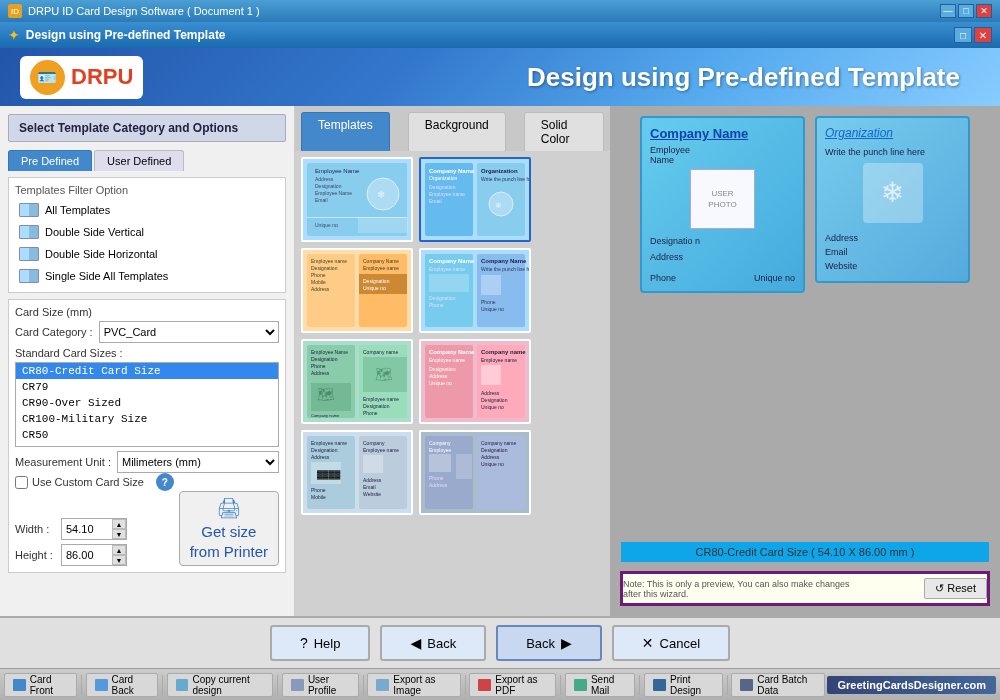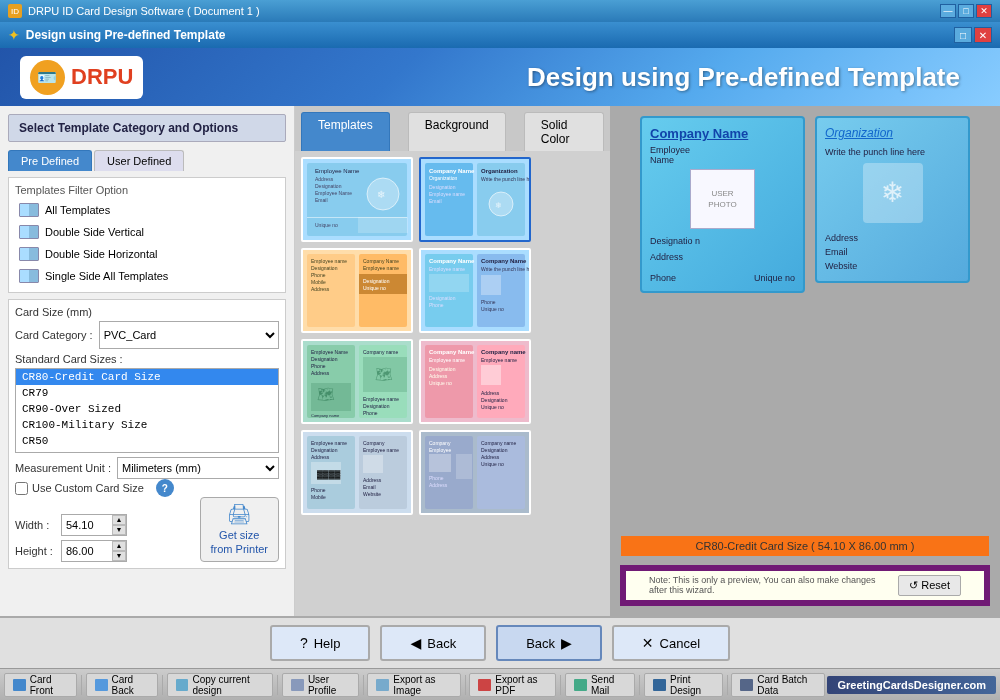--- a/index.html
+++ b/index.html
@@ -79,21 +79,21 @@
     .filter-section { background: white; border: 1px solid #ccc; padding: 6px; }
     .filter-title { font-size: 11px; color: #555; margin-bottom: 4px; }
     .filter-list { display: flex; flex-direction: column; gap: 2px; }
     .filter-item { display: flex; align-items: center; gap: 6px; padding: 3px 4px; cursor: pointer; font-size: 11px; border-radius: 2px; }
     .filter-icon { width: 20px; height: 14px; border: 1px solid #88a; background: linear-gradient(to right, #aaddff 50%, #88bbdd 50%); border-radius: 1px; flex-shrink: 0; }
 
     .size-section { background: white; border: 1px solid #ccc; padding: 6px; }
     .size-label { font-size: 11px; color: #333; margin-bottom: 3px; }
     .size-row { display: flex; align-items: center; gap: 6px; margin-bottom: 4px; }
     .size-value { font-size: 11px; color: #333; }
-    select.size-select { flex: 1; height: 28px; border: 1px solid #aaa; font-size: 11px; background: white; }
+    select.size-select { flex: 1; height: 22px; border: 1px solid #aaa; font-size: 11px; background: white; }
     
     .card-sizes-list { border: 1px solid #aaa; height: 85px; overflow-y: auto; background: white; }
     .card-size-item { padding: 2px 6px; font-size: 11px; cursor: pointer; font-family: Liberation Mono, monospace; }
     .card-size-item.selected { background: #3388ee; color: white; }
 
     .measurement-row { display: flex; align-items: center; gap: 6px; margin-top: 4px; }
     .measurement-label { font-size: 11px; color: #333; white-space: nowrap; }
     select.meas-select { flex: 1; height: 22px; border: 1px solid #aaa; font-size: 11px; background: white; }
 
     .custom-size-row { display: flex; align-items: center; gap: 12px; }
@@ -123,22 +123,22 @@
 
     
     .right-panel { width: 390px; background: #aaaaaa; display: flex; flex-direction: column; align-items: center; padding: 10px; gap: 8px; }
     .preview-cards { display: flex; gap: 10px; justify-content: center; align-items: flex-start; flex: 1; }
     .preview-card { background: #55bbee; border: 2px solid #3399cc; border-radius: 4px; overflow: hidden; display: flex; flex-direction: column; }
     .preview-company { font-size: 13px; font-weight: bold; color: #1144aa; text-decoration: underline; margin-bottom: 4px; }
     .preview-org { font-size: 12px; font-style: italic; color: #1166cc; text-decoration: underline; margin-bottom: 6px; }
     .preview-photo { width: 65px; height: 60px; background: #f8f8ff; border: 1px solid #aac; display: flex; align-items: center; justify-content: center; font-size: 8px; color: #888; margin: 4px auto; }
     .preview-snowflake { width: 60px; height: 60px; background: rgba(255,255,255,0.3); border-radius: 4px; display: flex; align-items: center; justify-content: center; font-size: 28px; color: rgba(255,255,255,0.7); margin: 4px auto; }
 
-    .size-info-bar { background: #f97316; border: 1px solid #aaa; padding: 4px 8px; font-size: 11px; color: #333; width: 100%; text-align: center; }
-    .note-bar { background: #fffff0; border: 6px solid #701a75; padding: 4px 23px; font-size: 10px; color: #555; width: 100%; display: flex; justify-content: space-between; }
+    .size-info-bar { background: #0ea5e9; border: 1px solid #aaa; padding: 4px 8px; font-size: 11px; color: #333; width: 100%; text-align: center; }
+    .note-bar { background: #fffff0; border: 3px solid #701a75; padding: 4px 0; font-size: 10px; color: #555; width: 100%; display: flex; align-items: center; justify-content: space-between; }
     .reset-btn { background: #e8e8e8; border: 1px solid #aaa; padding: 3px 10px; font-size: 11px; cursor: pointer; border-radius: 2px; display: flex; align-items: center; gap: 4px; }
 
     
     .bottom-bar { background: #e0e0e0; border-top: 2px solid #aaa; height: 52px; display: flex; align-items: center; justify-content: center; gap: 10px; padding: 0 20px; }
     .bottom-btn { display: flex; align-items: center; gap: 6px; padding: 8px 28px; border: 2px solid #aaa; background: #dde8f8; cursor: pointer; font-size: 13px; border-radius: 3px; font-weight: 500; }
     .bottom-btn.next { background: #c8d8f0; border-color: #6688bb; }
     .btn-icon { font-size: 14px; }
 
     
     .taskbar { background: linear-gradient(to bottom, #cccccc, #b0b0b0); border-top: 1px solid #999; height: 32px; display: flex; align-items: center; gap: 2px; padding: 0 4px; }
@@ -264,21 +264,21 @@
                 <input class="dim-input" type="text" value="86.00" style="">
                 <div class="dim-spinners">
                   <div class="dim-spin">▲</div>
                   <div class="dim-spin">▼</div>
                 </div>
               </div>
             </div>
           </div>
           <div class="get-size-btn">
             <span class="get-size-icon">🖨</span>
-            <span style="font-size:11px;color:#2255aa;line-height:1.3;">Get size<br>from Printer</span>
+            <span style="font-size:15px;color:#2255aa;line-height:1.3;">Get size<br>from Printer</span>
           </div>
         </div>
       </div>
     </div>
 
     <div class="middle-panel">
       <div class="templates-tabs">
         <div class="tmpl-tab active">Templates</div>
         <div class="tmpl-tab">Background</div>
         <div class="tmpl-tab">Solid Color</div>

